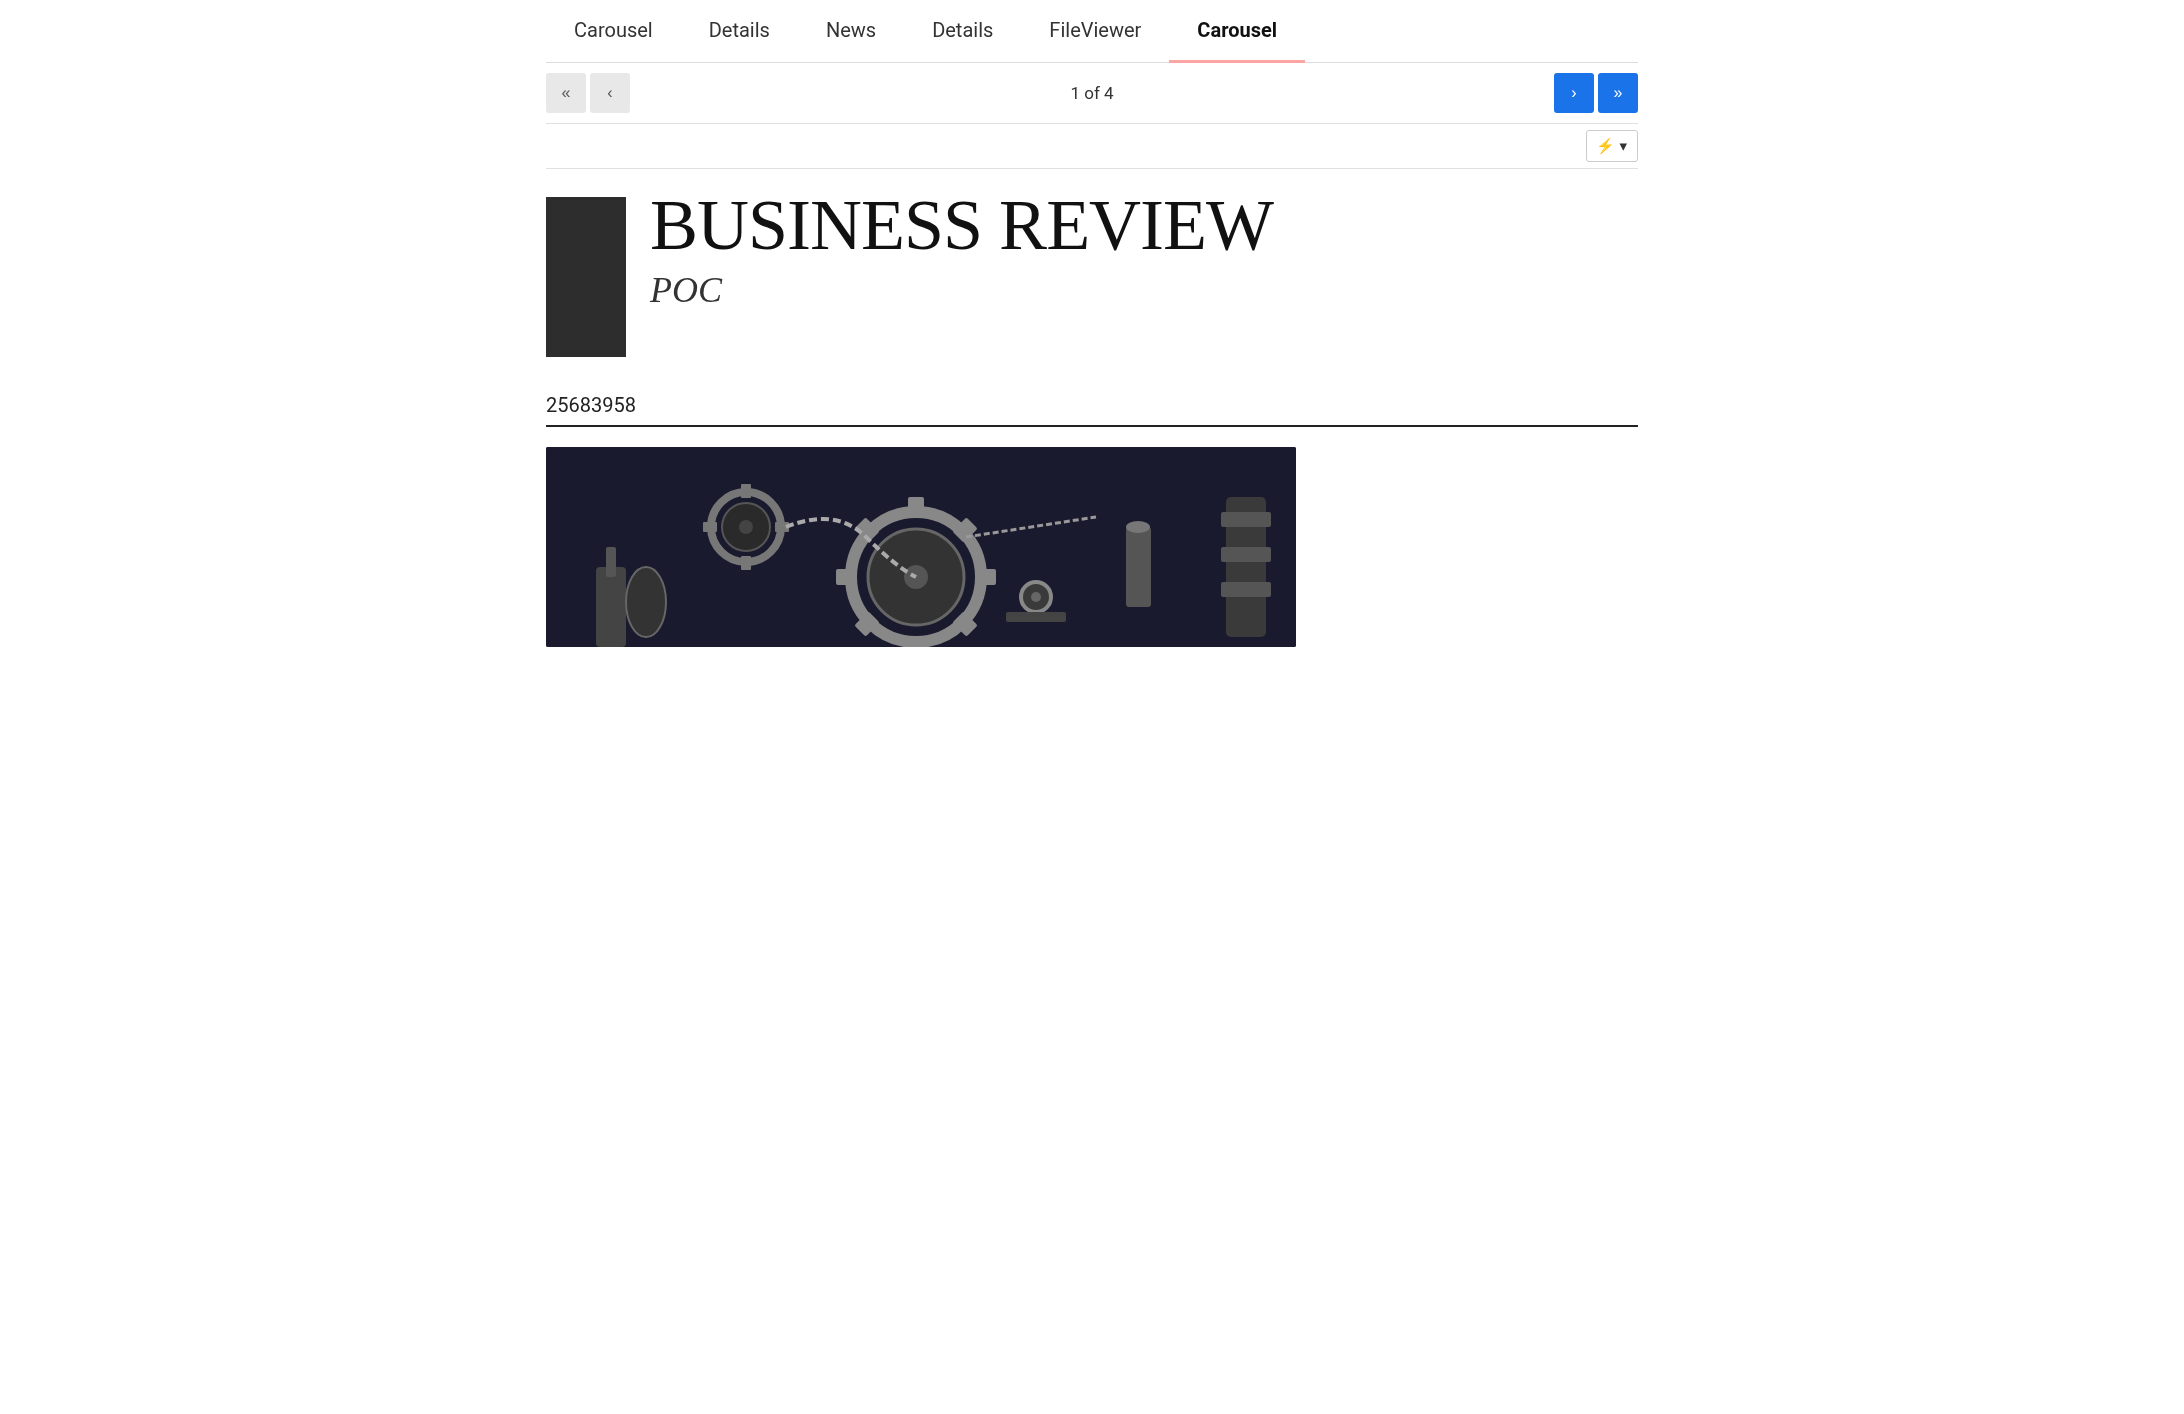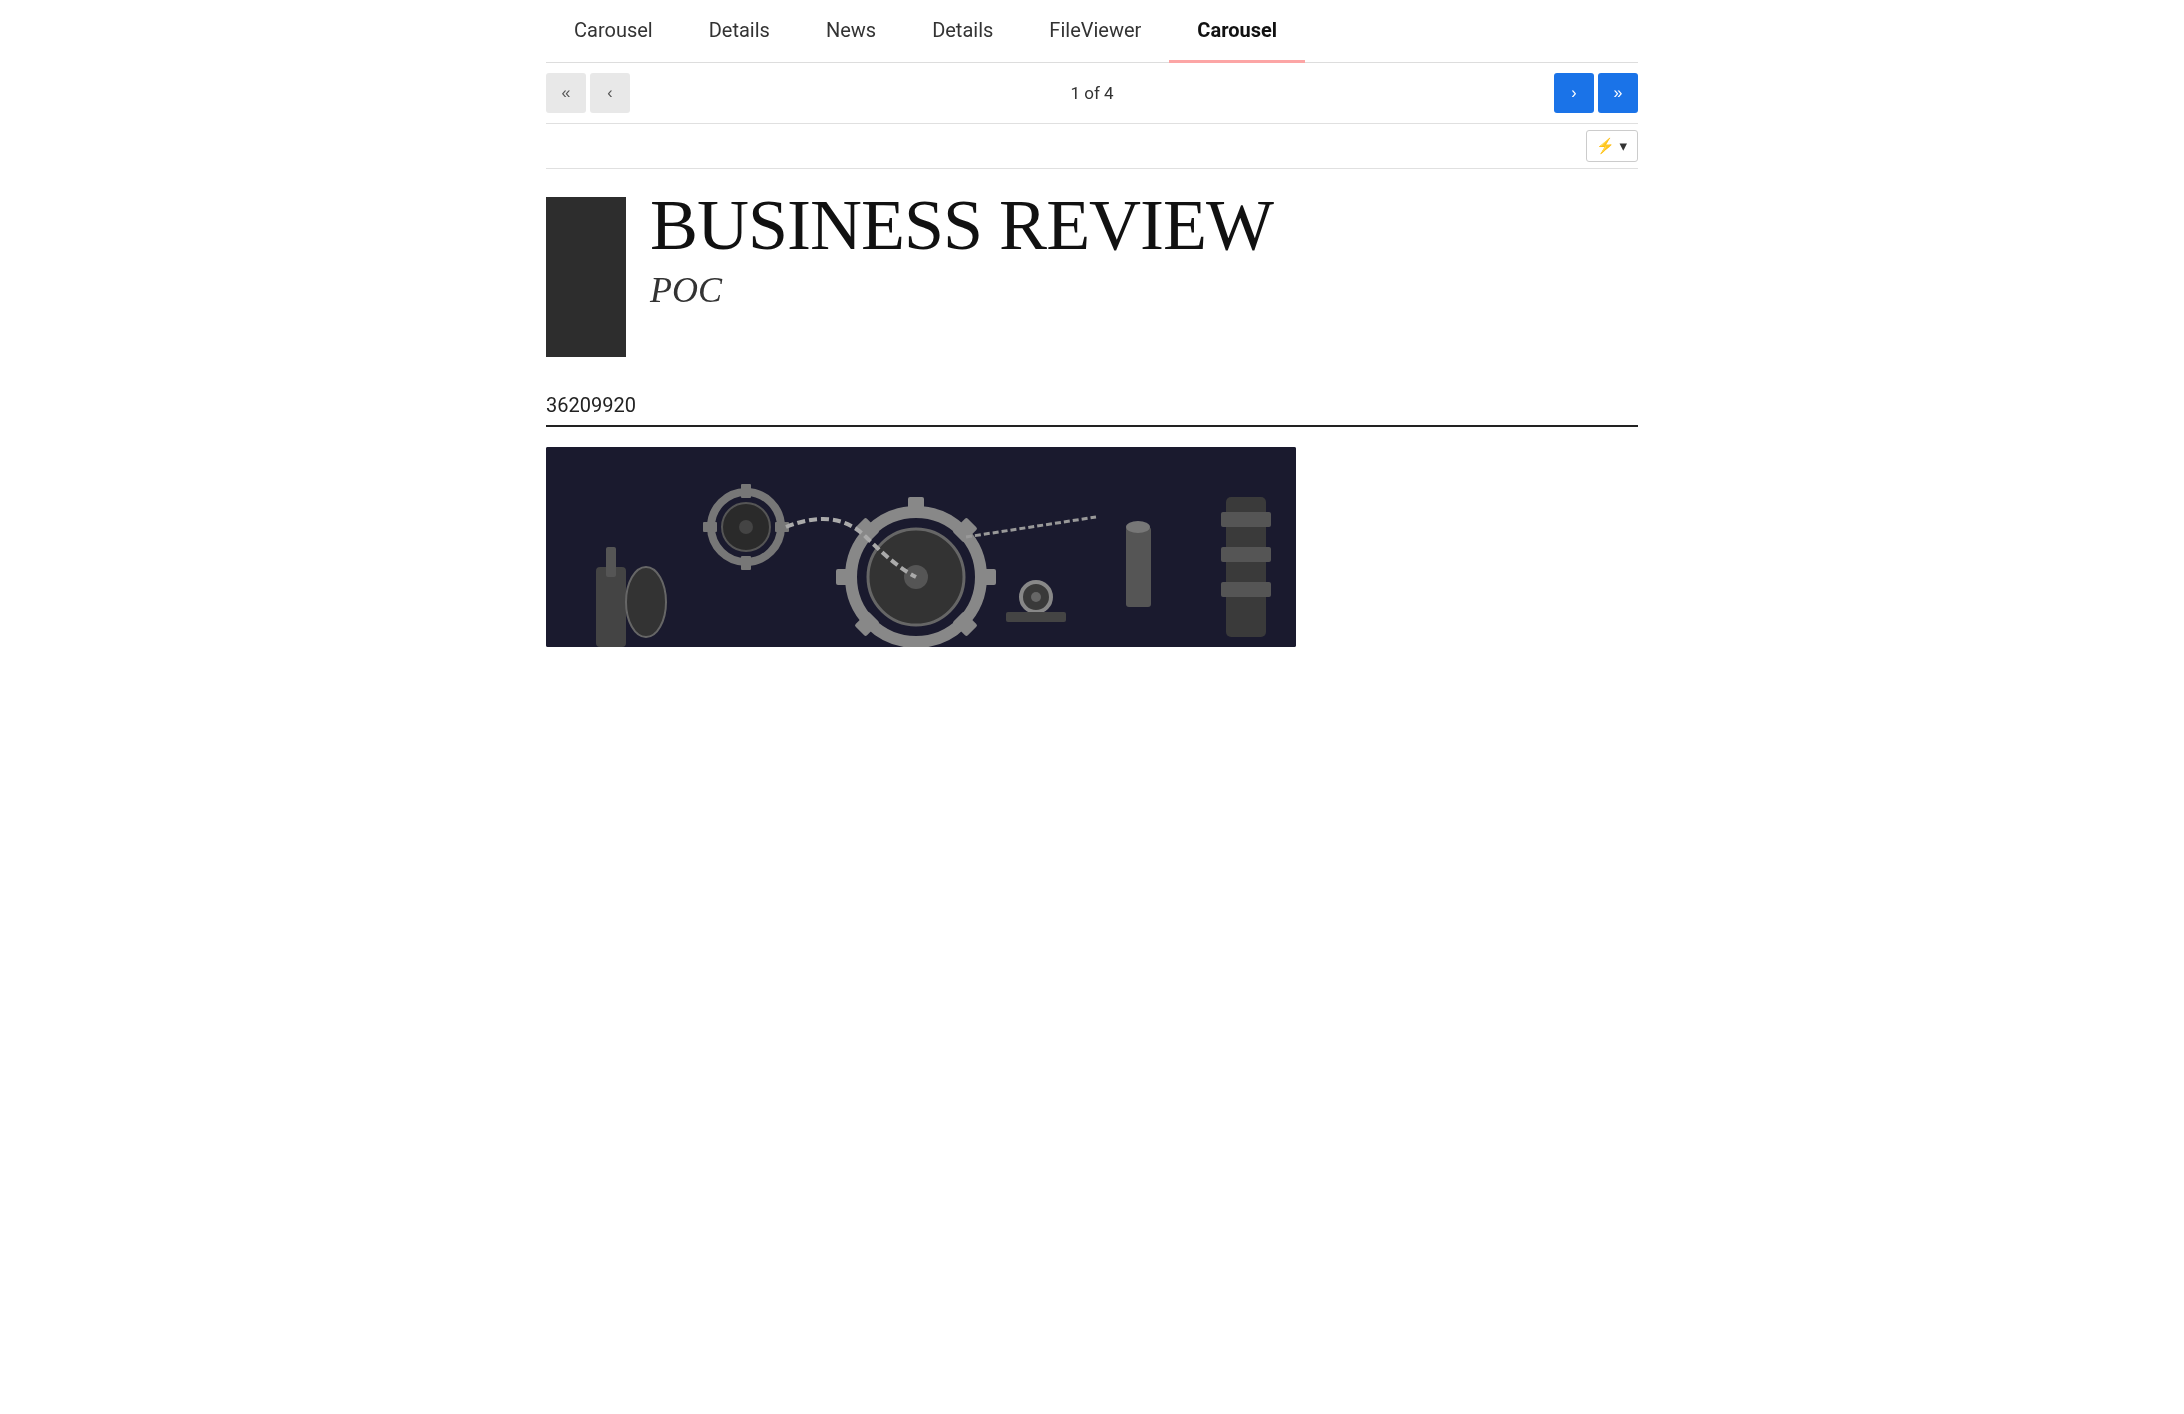--- a/index.html
+++ b/index.html
@@ -237,21 +237,21 @@
 
   <div class="publication-header">
     <div class="pub-logo"></div>
     <div class="pub-title-block">
       <div class="pub-title">BUSINESS REVIEW</div>
       <div class="pub-subtitle">POC</div>
     </div>
   </div>
 
   <div>
-    <div class="article-date">36209920</div>
+    <div class="article-date">25683958</div>
     <hr class="article-divider">
 
     <div class="article-image">
       <svg viewBox="0 0 750 200" xmlns="http://www.w3.org/2000/svg">
         <rect width="750" height="200" fill="#1a1a2e"></rect>
 
         <g transform="translate(370, 130)">
           <circle r="65" fill="none" stroke="#888" stroke-width="12"></circle>
           <circle r="48" fill="#333" stroke="#666" stroke-width="3"></circle>
           <circle r="12" fill="#555"></circle>

